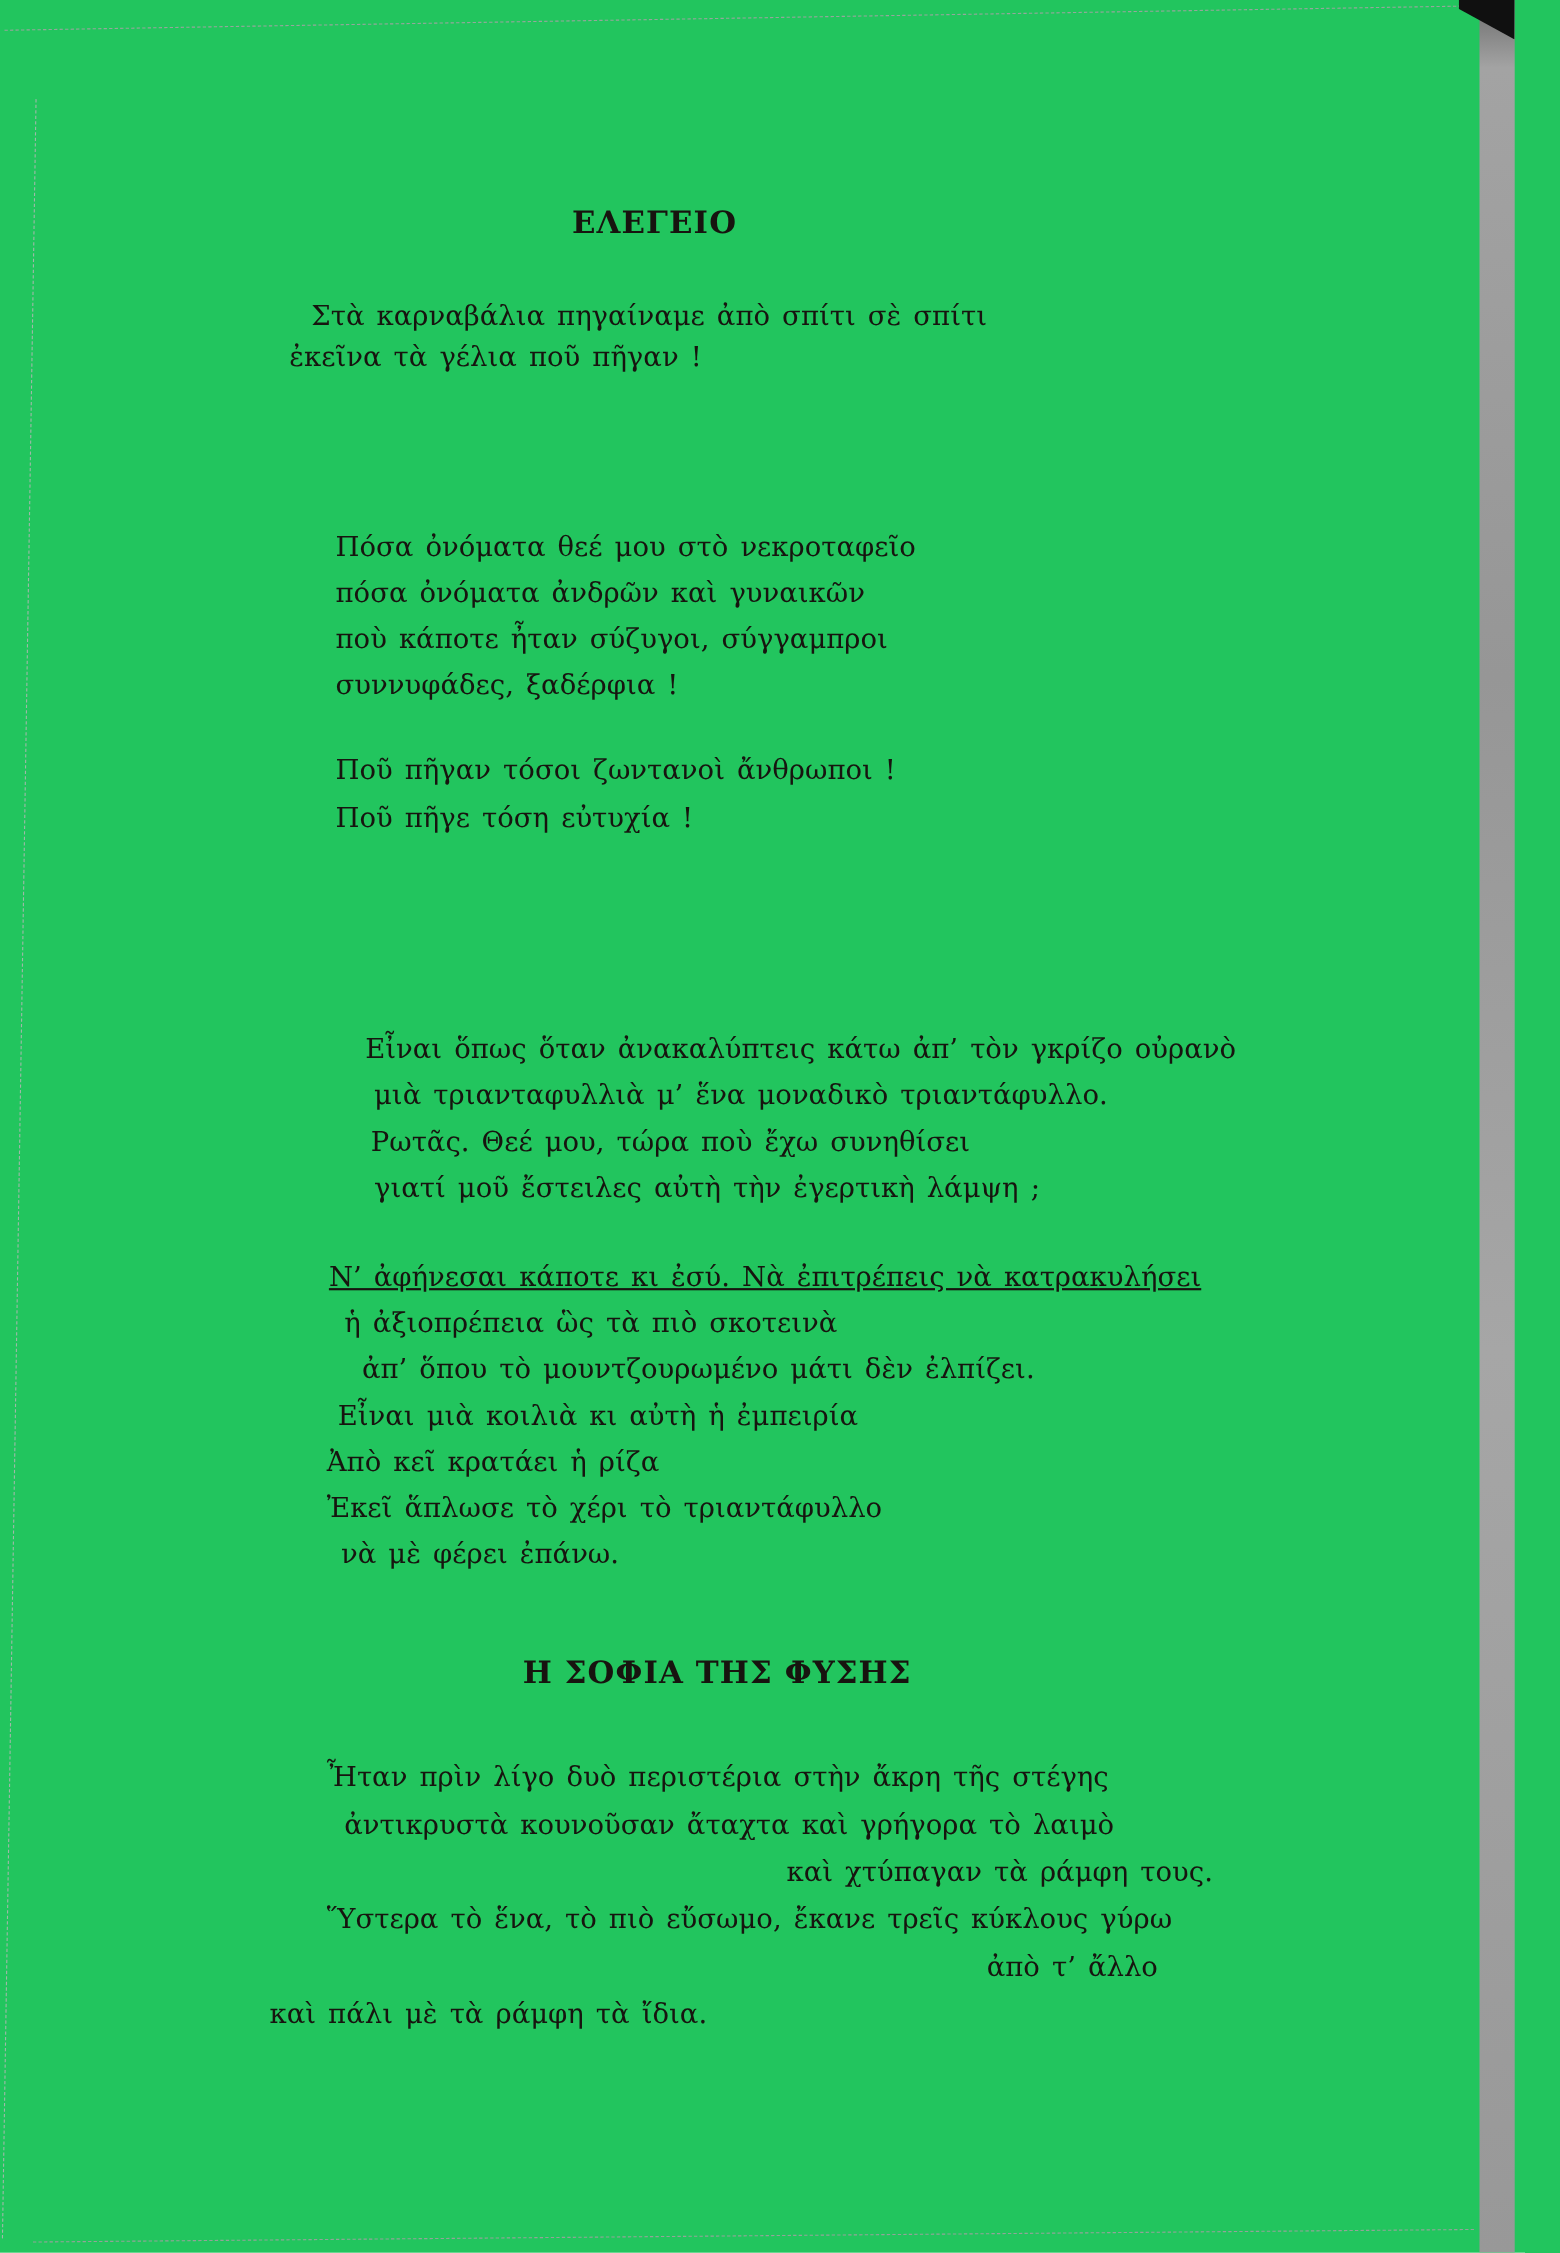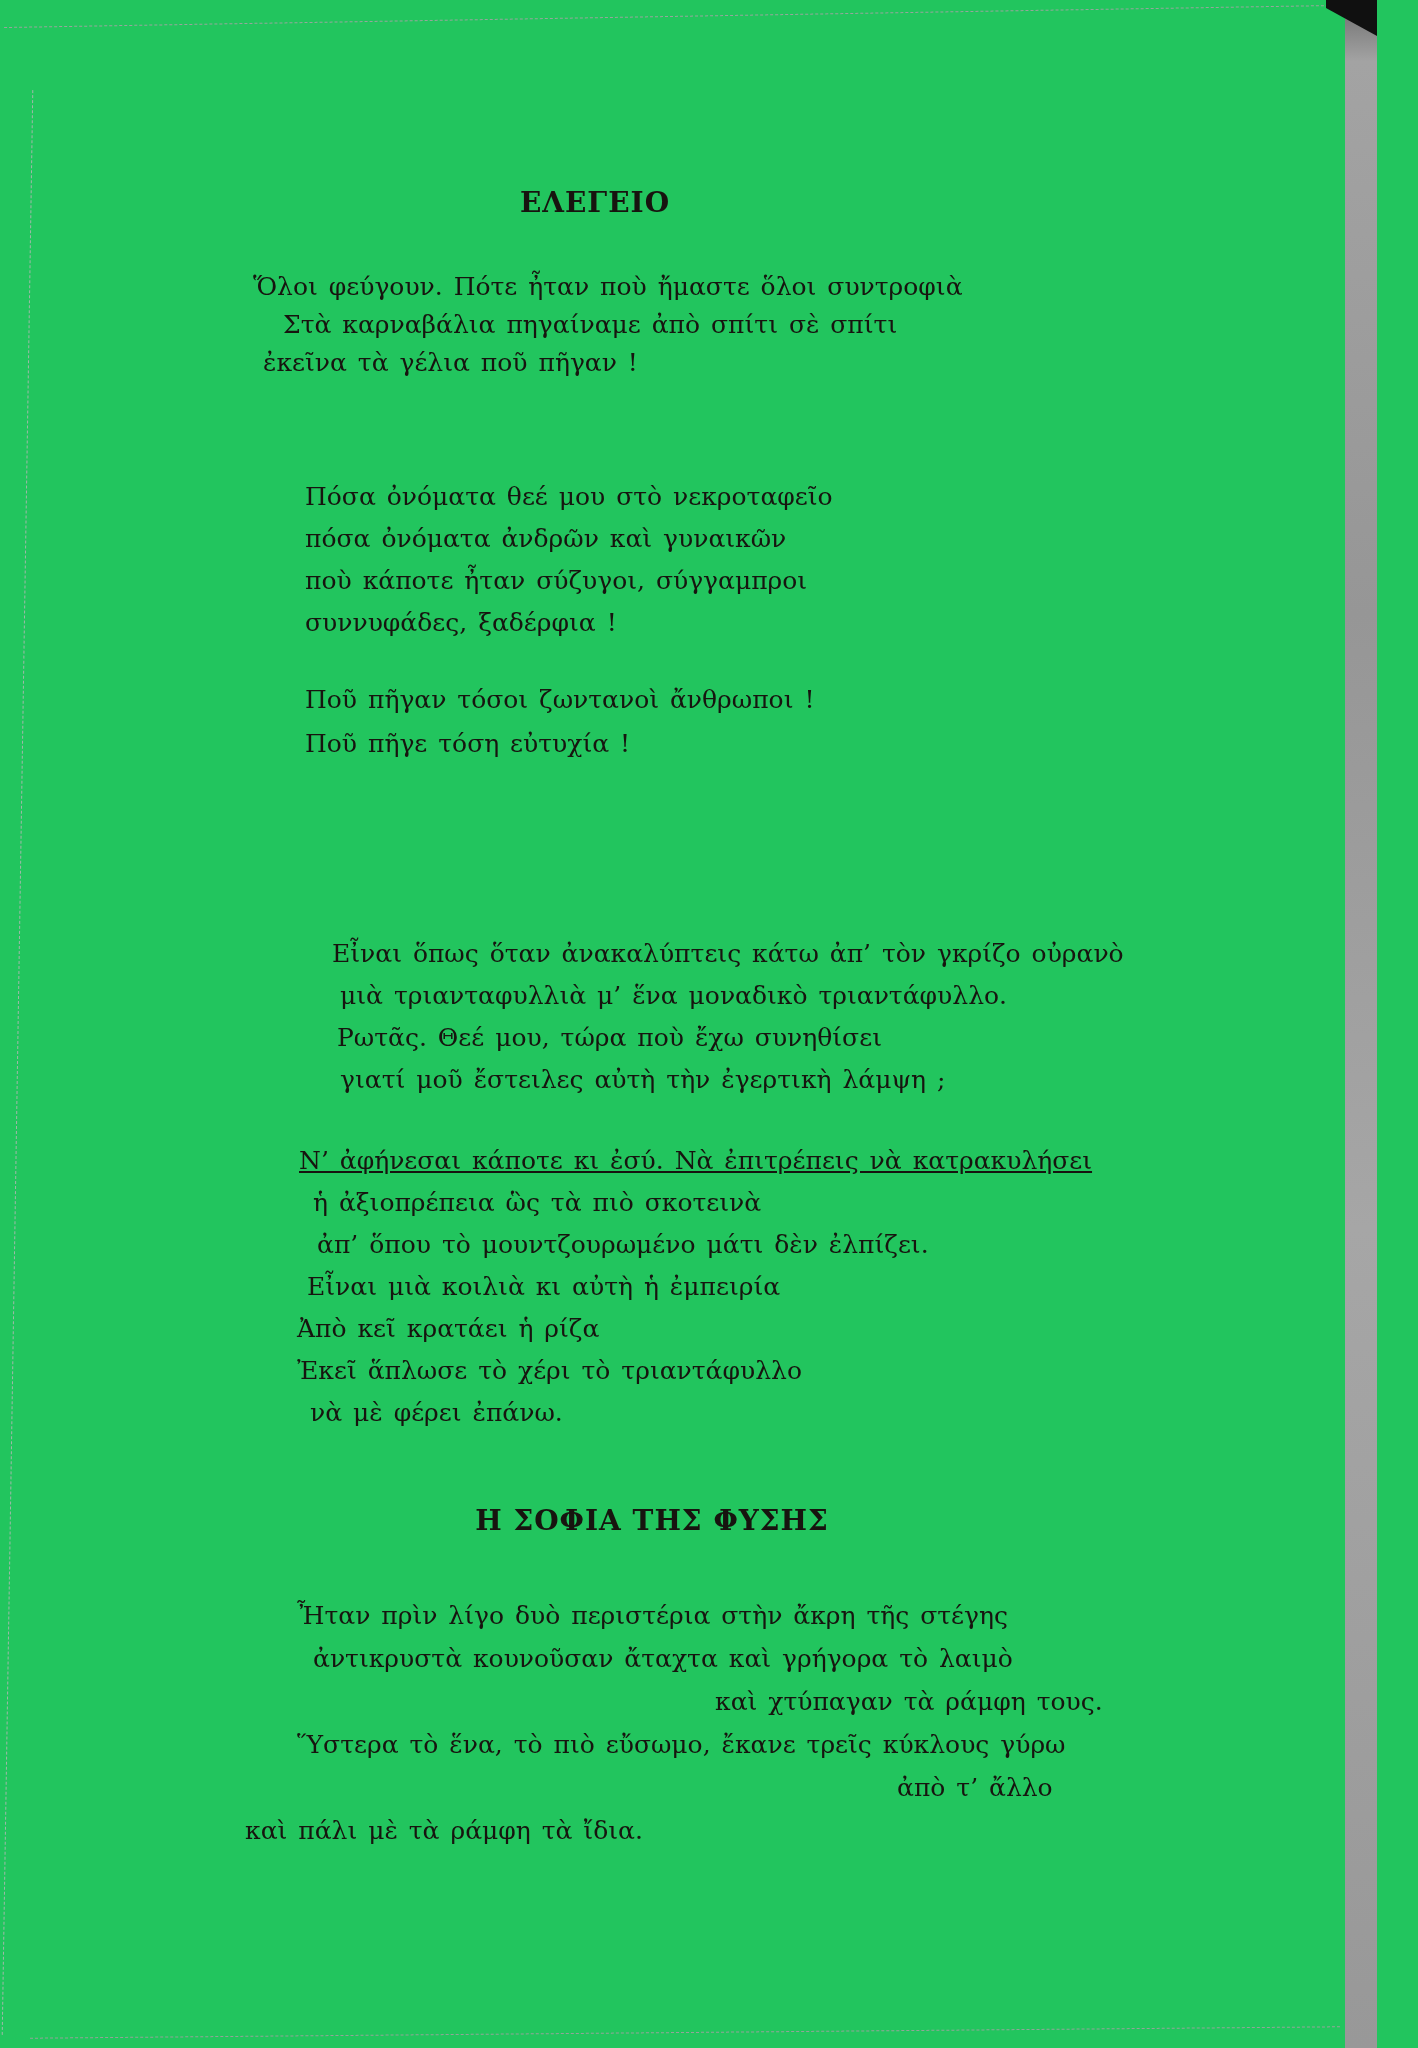--- a/index.html
+++ b/index.html
@@ -77,21 +77,20 @@
 
   <div class="scan-top-line"></div>
   <div class="scan-left-line"></div>
   <div class="scan-bottom-line"></div>
   <div class="scan-band"></div>
   <div class="scan-wedge"></div>
 
   <h2 class="poem-title" style="top:186px; left:0; width:1190px; margin:0;">ΕΛΕΓΕΙΟ</h2>
 
   <div class="stanza" style="top:268px; left:253px;">
-    <div class="line" style="line-height:38px; margin-left:0;">Ὅλοι φεύγουν. Πότε ἦταν ποὺ ἤμαστε ὅλοι συντροφιὰ</div>
     <div class="line" style="line-height:38px; margin-left:30px;">Στὰ καρναβάλια πηγαίναμε ἀπὸ σπίτι σὲ σπίτι</div>
     <div class="line" style="line-height:38px; margin-left:10px;">ἐκεῖνα τὰ γέλια ποῦ πῆγαν !</div>
   </div>
 
   <div class="stanza" style="top:678px; left:305px;">
     <div class="line" style="line-height:44px;">Ποῦ πῆγαν τόσοι ζωντανοὶ ἄνθρωποι !</div>
     <div class="line" style="line-height:44px;">Ποῦ πῆγε τόση εὐτυχία !</div>
   </div>
 
   <div class="stanza" style="top:476px; left:305px;">
@@ -105,21 +104,21 @@
   <div class="stanza" style="top:933px; left:288px;margin-left:44px;">
     <div class="line" style="line-height:42px; margin-left:0;">Εἶναι ὅπως ὅταν ἀνακαλύπτεις κάτω ἀπ’ τὸν γκρίζο οὐρανὸ</div>
     <div class="line" style="line-height:42px; margin-left:8px;">μιὰ τριανταφυλλιὰ μ’ ἕνα μοναδικὸ τριαντάφυλλο.</div>
     <div class="line" style="line-height:42px; margin-left:5px;">Ρωτᾶς. Θεέ μου, τώρα ποὺ ἔχω συνηθίσει</div>
     <div class="line" style="line-height:42px; margin-left:8px;">γιατί μοῦ ἔστειλες αὐτὴ τὴν ἐγερτικὴ λάμψη ;</div>
   </div>
 
   <div class="stanza" style="top:1140px; left:297px;">
     <div class="line" style="line-height:42px; margin-left:2px;text-decoration:underline;">Ν’ ἀφήνεσαι κάποτε κι ἐσύ. Νὰ ἐπιτρέπεις νὰ κατρακυλήσει</div>
     <div class="line" style="line-height:42px; margin-left:16px;">ἡ ἀξιοπρέπεια ὣς τὰ πιὸ σκοτεινὰ</div>
-    <div class="line" style="line-height:42px; margin-left:20px;">ἀπ’ ὅπου τὸ μουντζουρωμένο μάτι δὲν ἐλπίζει.</div>
+    <div class="line" style="line-height:42px; margin-left:32px;">ἀπ’ ὅπου τὸ μουντζουρωμένο μάτι δὲν ἐλπίζει.</div>
     <div class="line" style="line-height:42px; margin-left:10px;">Εἶναι μιὰ κοιλιὰ κι αὐτὴ ἡ ἐμπειρία</div>
     <div class="line" style="line-height:42px; margin-left:0;">Ἀπὸ κεῖ κρατάει ἡ ρίζα</div>
     <div class="line" style="line-height:42px; margin-left:0;">Ἐκεῖ ἅπλωσε τὸ χέρι τὸ τριαντάφυλλο</div>
     <div class="line" style="line-height:42px; margin-left:13px;">νὰ μὲ φέρει ἐπάνω.</div>
   </div>
 
   <h2 class="poem-title" style="top:1504px; left:0; width:1304px; margin:0;">Η ΣΟΦΙΑ ΤΗΣ ΦΥΣΗΣ</h2>
 
   <div class="stanza" style="top:1594px; left:245px;">
     <div class="line" style="line-height:43px; margin-left:52px;">Ἦταν πρὶν λίγο δυὸ περιστέρια στὴν ἄκρη τῆς στέγης</div>

